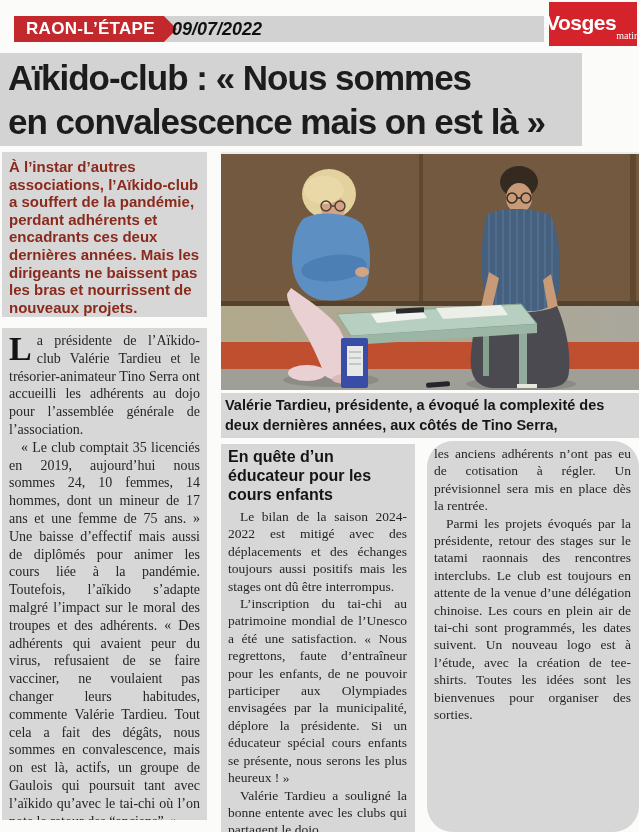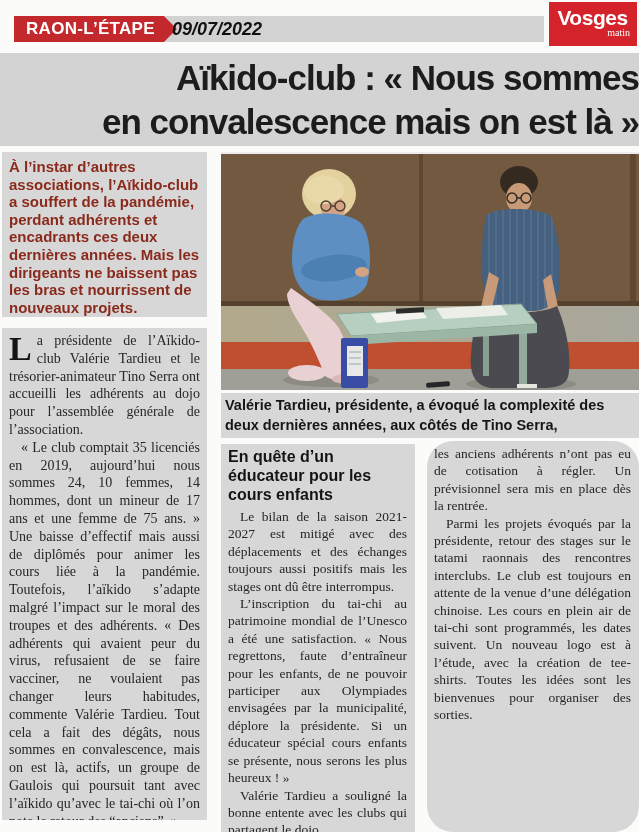--- a/index.html
+++ b/index.html
@@ -17,29 +17,29 @@
   .badge{
     position:absolute; left:14px; top:16px; height:26px; background:var(--red-badge);
     color:#fff; font-weight:bold; font-size:17px; line-height:26px; letter-spacing:.3px;
     padding:0 22px 0 12px;
     clip-path:polygon(0 0, calc(100% - 13px) 0, 100% 50%, calc(100% - 13px) 100%, 0 100%);
   }
   .date{position:absolute; left:172px; top:16px; height:20px; line-height:26px;
     font-weight:bold; font-style:italic; font-size:18px; color:#111;}
   .logo{
     position:absolute; right:2px; top:2px; width:88px; height:44px; background:var(--red-logo);
-    display:flex; flex-direction:column; align-items:flex-end; justify-content:center;
+    display:flex; align-items:flex-end; justify-content:center;
     padding:2px 7px 4px 6px; color:#fff;
   }
   .logo .l1{font-weight:bold; font-size:21px; line-height:20px; letter-spacing:-.5px; align-self:center;}
   .logo .l2{font-family:"Liberation Serif", serif; font-size:10px; line-height:12px; margin-top:-1px;}
   
   .headline{
-    position:absolute; left:0; top:53px; width:639px; height:93px; background:#d3d3d3;
-    padding:3px 0 0 8px; color:var(--ink);text-align:right;
+    position:absolute; left:0; top:53px; width:582px; height:93px; background:#d3d3d3;
+    padding:3px 0 0 8px; color:var(--ink);
   }
   .headline span{display:block; font-weight:bold; font-size:35px; line-height:44px; letter-spacing:-1px;}
   
   .panel{position:absolute; background:var(--panel); overflow:hidden;}
   .intro-panel{left:2px; top:152px; width:205px; height:165px; padding:6px 6px 0 7px;
     color:var(--intro); font-weight:bold; font-size:15px; line-height:17.6px; text-align:left;}
   .leftbody-panel{left:2px; top:328px; width:205px; height:492px; padding:4px 7px 0 7px;}
   .caption-panel{left:221px; top:393px; width:418px; height:45px; padding:3px 6px 0 4px;
     font-weight:bold; font-size:14.5px; line-height:19.5px; color:#161616;}
   .mid-panel{left:221px; top:444px; width:194px; height:458px; padding:3px 8px 0 7px;}
@@ -170,21 +170,21 @@
 
 <div class="panel caption-panel">Valérie Tardieu, présidente, a évoqué la complexité des deux dernières années, aux côtés de Tino Serra, entraîneur, pilier du club.</div>
 
 <div class="panel leftbody-panel bodytext">
   <p class="noindent"><span class="dropcap">L</span><span>a présidente de l’Aïkido-club Valérie Tardieu et le trésorier-animateur Tino Serra ont accueilli les adhérents au dojo pour l’assemblée générale de l’association.</span></p>
   <p>« Le club comptait 35 licenciés en 2019, aujourd’hui nous sommes 24, 10 femmes, 14 hommes, dont un mineur de 17 ans et une femme de 75 ans. » Une baisse d’effectif mais aussi de diplômés pour animer les cours liée à la pandémie. Toutefois, l’aïkido s’adapte malgré l’impact sur le moral des troupes et des adhérents. « Des adhérents qui avaient peur du virus, refusaient de se faire vacciner, ne voulaient pas changer leurs habitudes, commente Valérie Tardieu. Tout cela a fait des dégâts, nous sommes en convalescence, mais on est là, actifs, un groupe de Gaulois qui poursuit tant avec l’aïkido qu’avec le tai-chi où l’on note le retour des “anciens”. »</p>
 </div>
 
 <div class="panel mid-panel bodytext">
   <div class="subhead">En quête d’un éducateur pour les cours enfants</div>
-  <p>Le bilan de la saison 2021-2027 est mitigé avec des déplacements et des échanges toujours aussi positifs mais les stages ont dû être interrompus.</p>
+  <p>Le bilan de la saison 2024-2022 est mitigé avec des déplacements et des échanges toujours aussi positifs mais les stages ont dû être interrompus.</p>
   <p>L’inscription du tai-chi au patrimoine mondial de l’Unesco a été une satisfaction. « Nous regrettons, faute d’entraîneur pour les enfants, de ne pouvoir participer aux Olympiades envisagées par la municipalité, déplore la présidente. Si un éducateur spécial cours enfants se présente, nous serons les plus heureux ! »</p>
   <p>Valérie Tardieu a souligné la bonne entente avec les clubs qui partagent le dojo.</p>
 
 </div>
 
 <div class="panel right-panel bodytext">
   <p class="noindent">les anciens adhérents n’ont pas eu de cotisation à régler. Un prévisionnel sera mis en place dès la rentrée.</p>
   <p>Parmi les projets évoqués par la présidente, retour des stages sur le tatami raonnais des rencontres interclubs. Le club est toujours en attente de la venue d’une délégation chinoise. Les cours en plein air de tai-chi sont programmés, les dates suivent. Un nouveau logo est à l’étude, avec la création de tee-shirts. Toutes les idées sont les bienvenues pour organiser des sorties.</p>
 </div>
 

